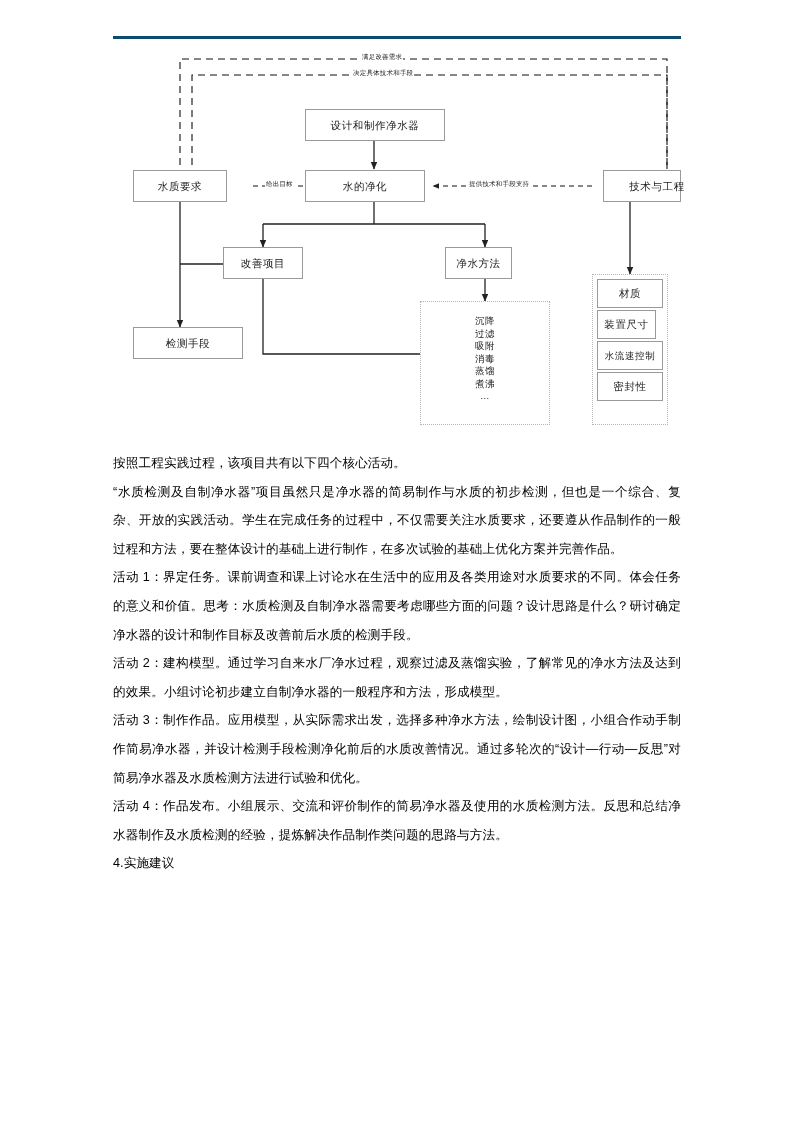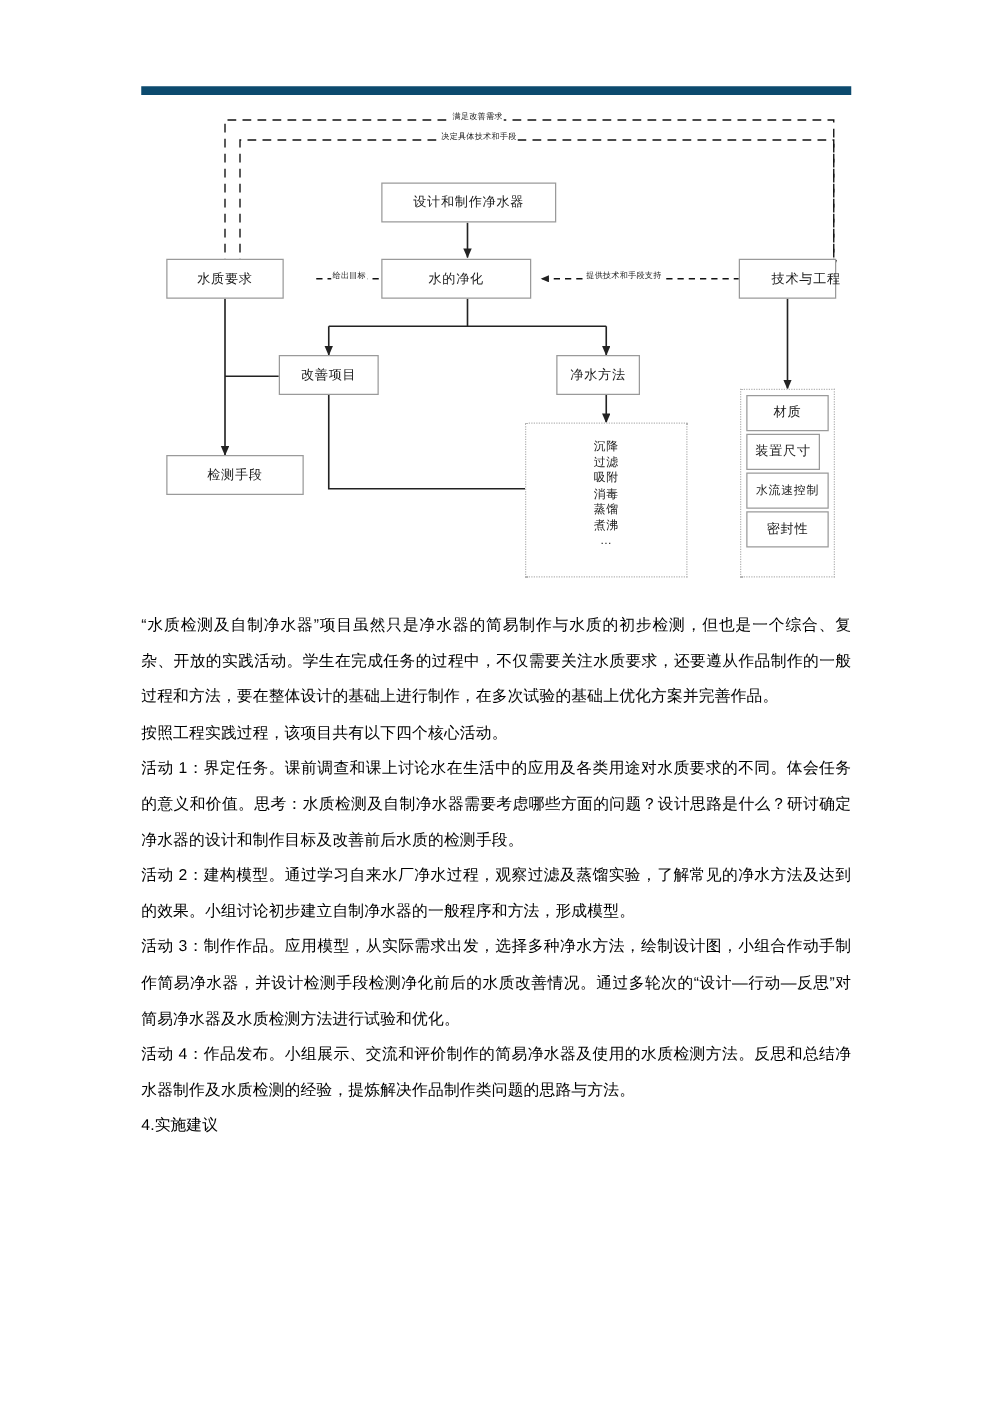--- a/index.html
+++ b/index.html
@@ -24,22 +24,22 @@
     top: 0;
     width: 568px;
     height: 1123px;
   }
 
   
   .diagram-wrap {
     position: relative;
     width: 568px;
     height: 400px;
-    margin-top: 69px;
-    border-top: 7px solid #0c4a6e;
+    margin-top: 36px;
+    border-top: 3px solid #0c4a6e;
   }
   .diagram {
     position: absolute;
     left: 0;
     top: 0;
     width: 568px;
     height: 398px;
   }
   .dnode {
     position: absolute;
@@ -171,21 +171,21 @@
         <div class="dlabel" style="left:239px; top:31px;">决定具体技术和手段</div>
         <div class="dlabel" style="left:152px; top:142px;">给出目标</div>
         <div class="dlabel" style="left:355px; top:142px;">提供技术和手段支持</div>
 
         <div class="dnode" style="left:192px; top:70px; width:140px; height:32px;">设计和制作净水器</div>
 
         <div class="dnode" style="left:20px; top:131px; width:94px; height:32px;">水质要求</div>
 
         <div class="dnode" style="left:192px; top:131px; width:120px; height:32px;">水的净化</div>
 
-        <div class="dnode" style="left:478px; top:131px; width:78px; height:32px;padding-left:30px;">技术与工程</div>
+        <div class="dnode" style="left:490px; top:131px; width:78px; height:32px;padding-left:30px;">技术与工程</div>
 
         <div class="dnode" style="left:110px; top:208px; width:80px; height:32px;">改善项目</div>
 
         <div class="dnode" style="left:332px; top:208px; width:67px; height:32px;">净水方法</div>
 
         <div class="dnode" style="left:20px; top:288px; width:110px; height:32px;">检测手段</div>
 
         <div class="dotted-box" style="left:307px; top:262px; width:130px; height:124px;"></div>
         <div class="method-list" style="left:307px; top:276px; width:130px;">
           <div>沉降</div>
@@ -202,23 +202,23 @@
         <div class="dnode" style="left:484px; top:271px; width:59px; height:29px;">装置尺寸</div>
         <div class="dnode" style="left:484px; top:302px; width:66px; height:29px; font-size:9.5px;">水流速控制</div>
         <div class="dnode" style="left:484px; top:333px; width:66px; height:29px;">密封性</div>
 
       </div>
     </div>
 
     <div class="body-text">
 
 
+      <p class="para last-no-justify">按照工程实践过程，该项目共有以下四个核心活动。</p>
+
       <p class="para">“水质检测及自制净水器”项目虽然只是净水器的简易制作与水质的初步检测，但也是一个综合、复杂、开放的实践活动。学生在完成任务的过程中，不仅需要关注水质要求，还要遵从作品制作的一般过程和方法，要在整体设计的基础上进行制作，在多次试验的基础上优化方案并完善作品。</p>
-
-      <p class="para last-no-justify">按照工程实践过程，该项目共有以下四个核心活动。</p>
 
       <p class="para">活动 1：界定任务。课前调查和课上讨论水在生活中的应用及各类用途对水质要求的不同。体会任务的意义和价值。思考：水质检测及自制净水器需要考虑哪些方面的问题？设计思路是什么？研讨确定净水器的设计和制作目标及改善前后水质的检测手段。</p>
 
       <p class="para">活动 2：建构模型。通过学习自来水厂净水过程，观察过滤及蒸馏实验，了解常见的净水方法及达到的效果。小组讨论初步建立自制净水器的一般程序和方法，形成模型。</p>
 
       <p class="para">活动 3：制作作品。应用模型，从实际需求出发，选择多种净水方法，绘制设计图，小组合作动手制作简易净水器，并设计检测手段检测净化前后的水质改善情况。通过多轮次的“设计—行动—反思”对简易净水器及水质检测方法进行试验和优化。</p>
 
       <p class="para">活动 4：作品发布。小组展示、交流和评价制作的简易净水器及使用的水质检测方法。反思和总结净水器制作及水质检测的经验，提炼解决作品制作类问题的思路与方法。</p>
 
       <div class="heading">4.实施建议</div>

